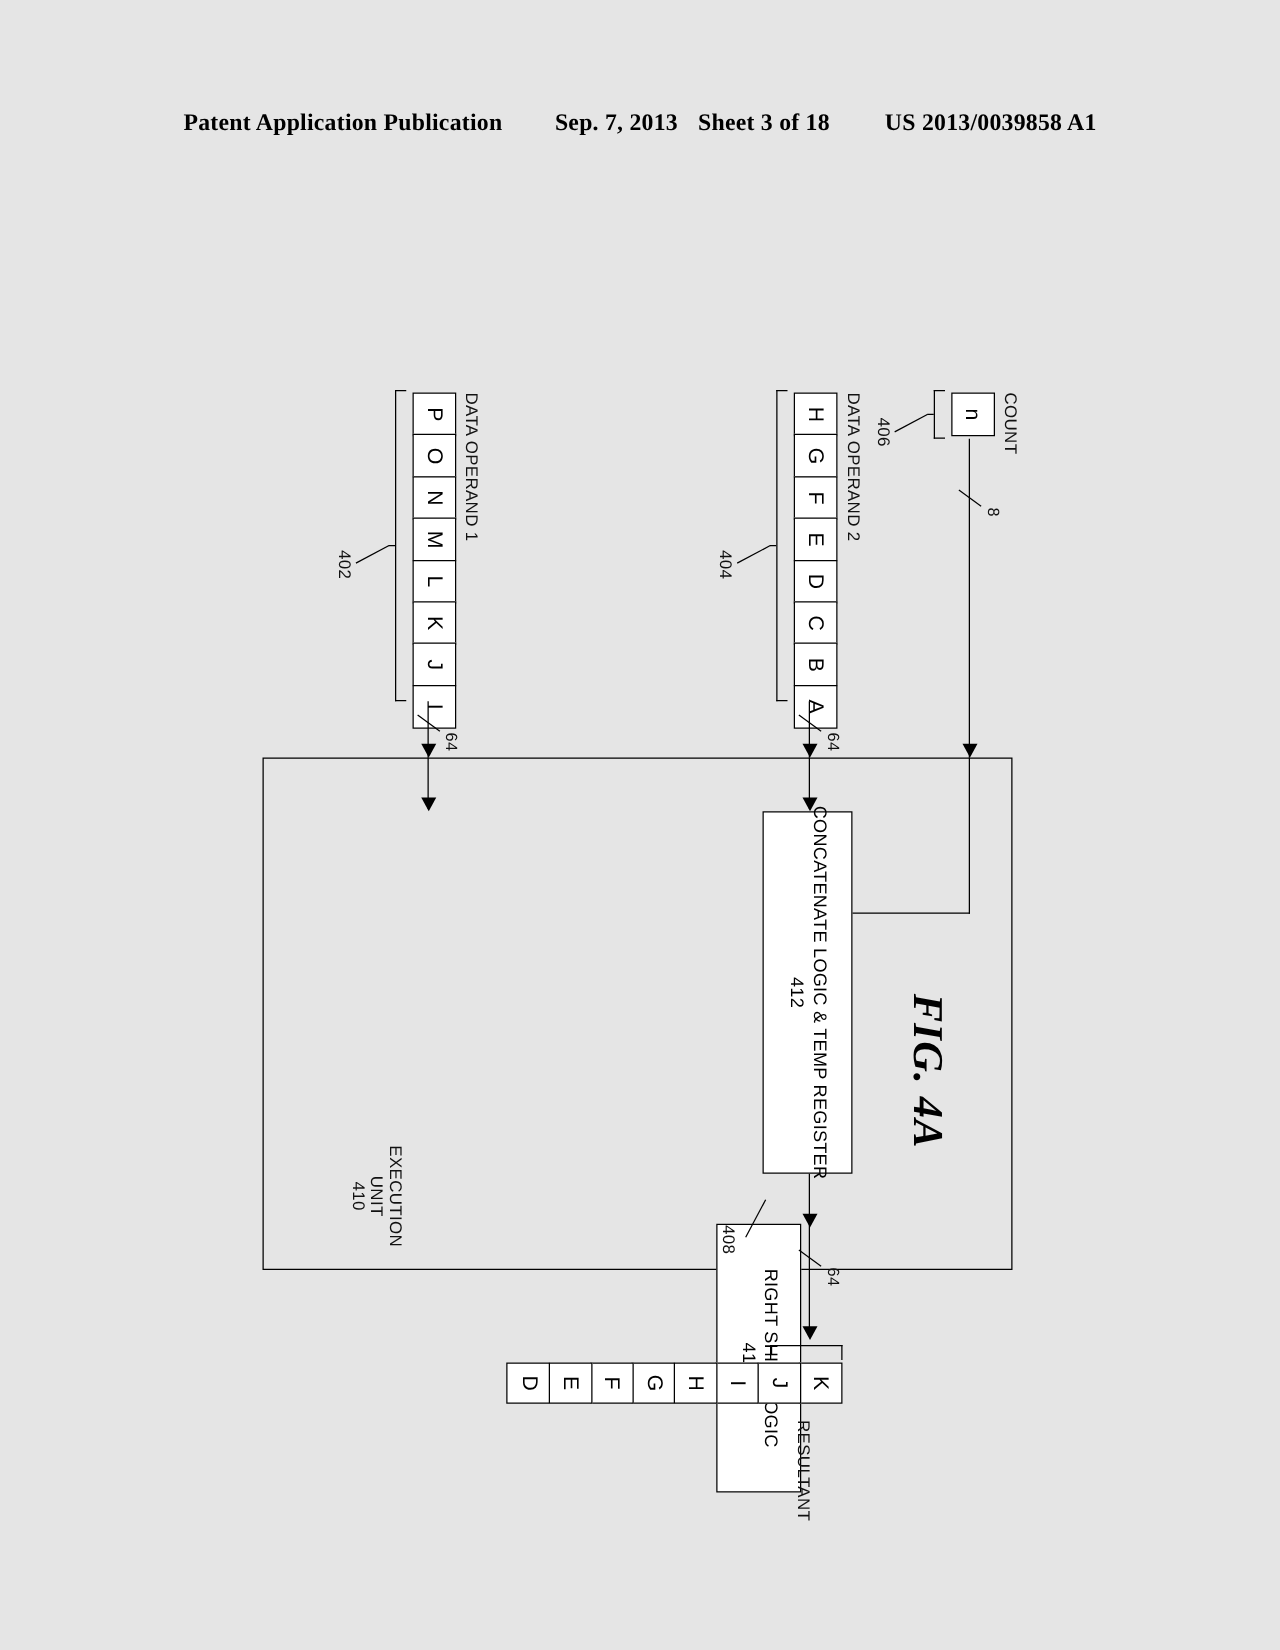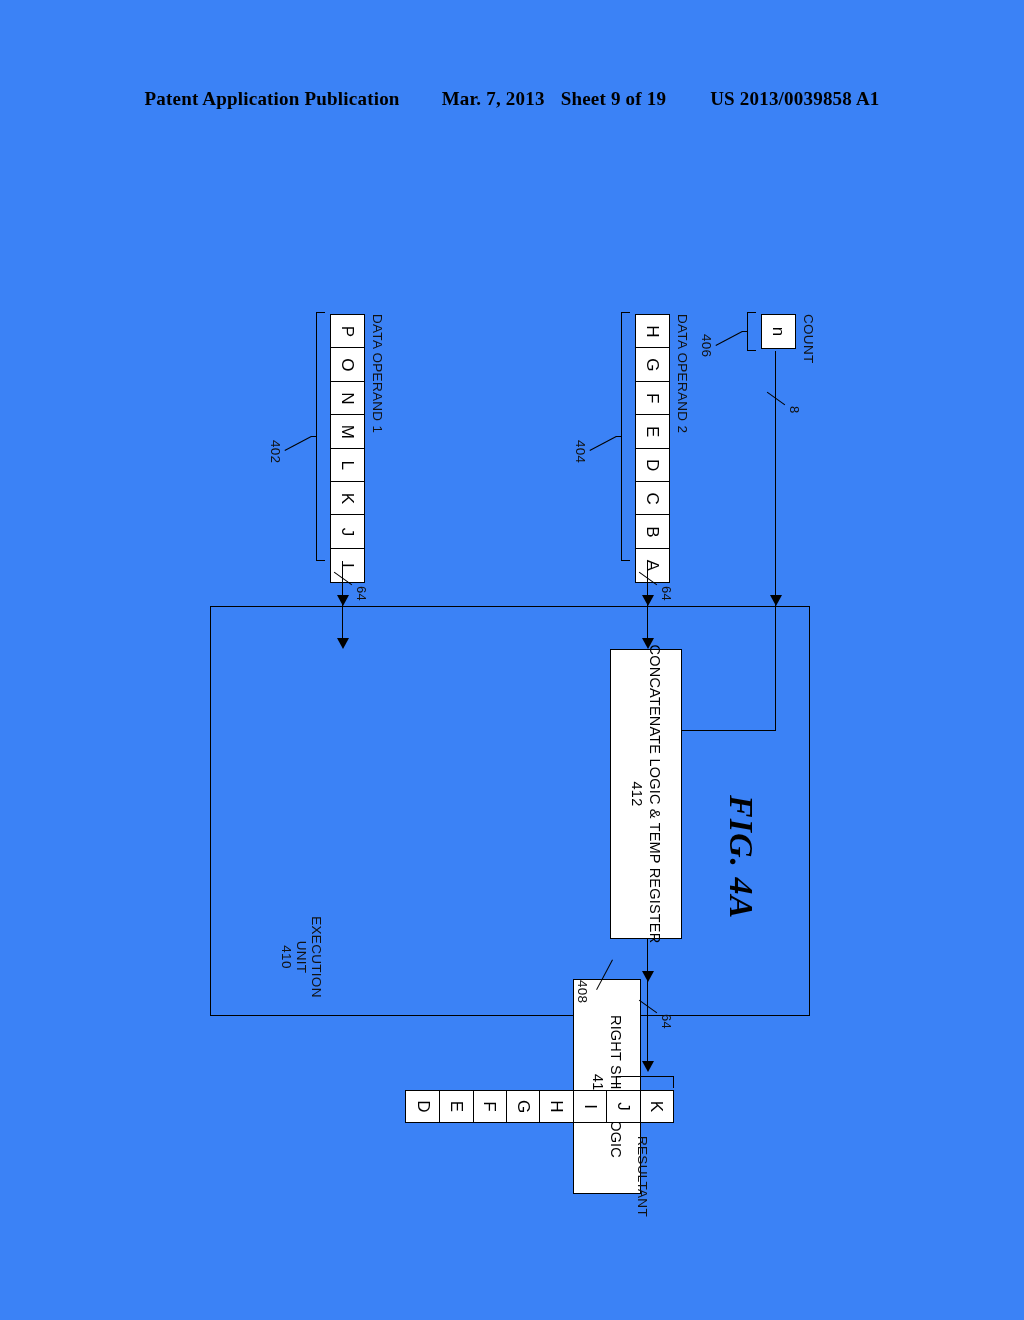--- a/index.html
+++ b/index.html
@@ -4,21 +4,21 @@
 <style>
   html, body {
     margin: 0;
     padding: 0;
     background: #ffffff;
   }
   #page {
     position: relative;
     width: 1024px;
     height: 1320px;
-    background: #3b82f6;
+    background: #e5e5e5;
     font-family: "Liberation Sans", sans-serif;
     color: #000000;
     overflow: hidden;
   }
   
   .pub-header {
     position: absolute;
     top: 88px;
     left: 0;
     width: 1024px;
@@ -165,23 +165,23 @@
   }
 </style>
 </head>
 <body>
 
 <div id="page">
 
   <div class="pub-header">
     <span class="seg">Patent Application Publication</span>
     <span class="gap-a"></span>
-    <span class="seg">Mar. 7, 2013</span>
+    <span class="seg">Sep. 7, 2013</span>
     <span class="gap-b"></span>
-    <span class="seg">Sheet 9 of 19</span>
+    <span class="seg">Sheet 3 of 18</span>
     <span class="gap-c"></span>
     <span class="seg">US 2013/0039858 A1</span>
   </div>
 
   <div id="fig-canvas">
     <div id="fig-rot">
 
       <div class="lbl" style="left:24px; top:6px;">COUNT</div>
       <div class="cellrow" style="left:24px; top:26px;">
         <div class="cell single">n</div>

